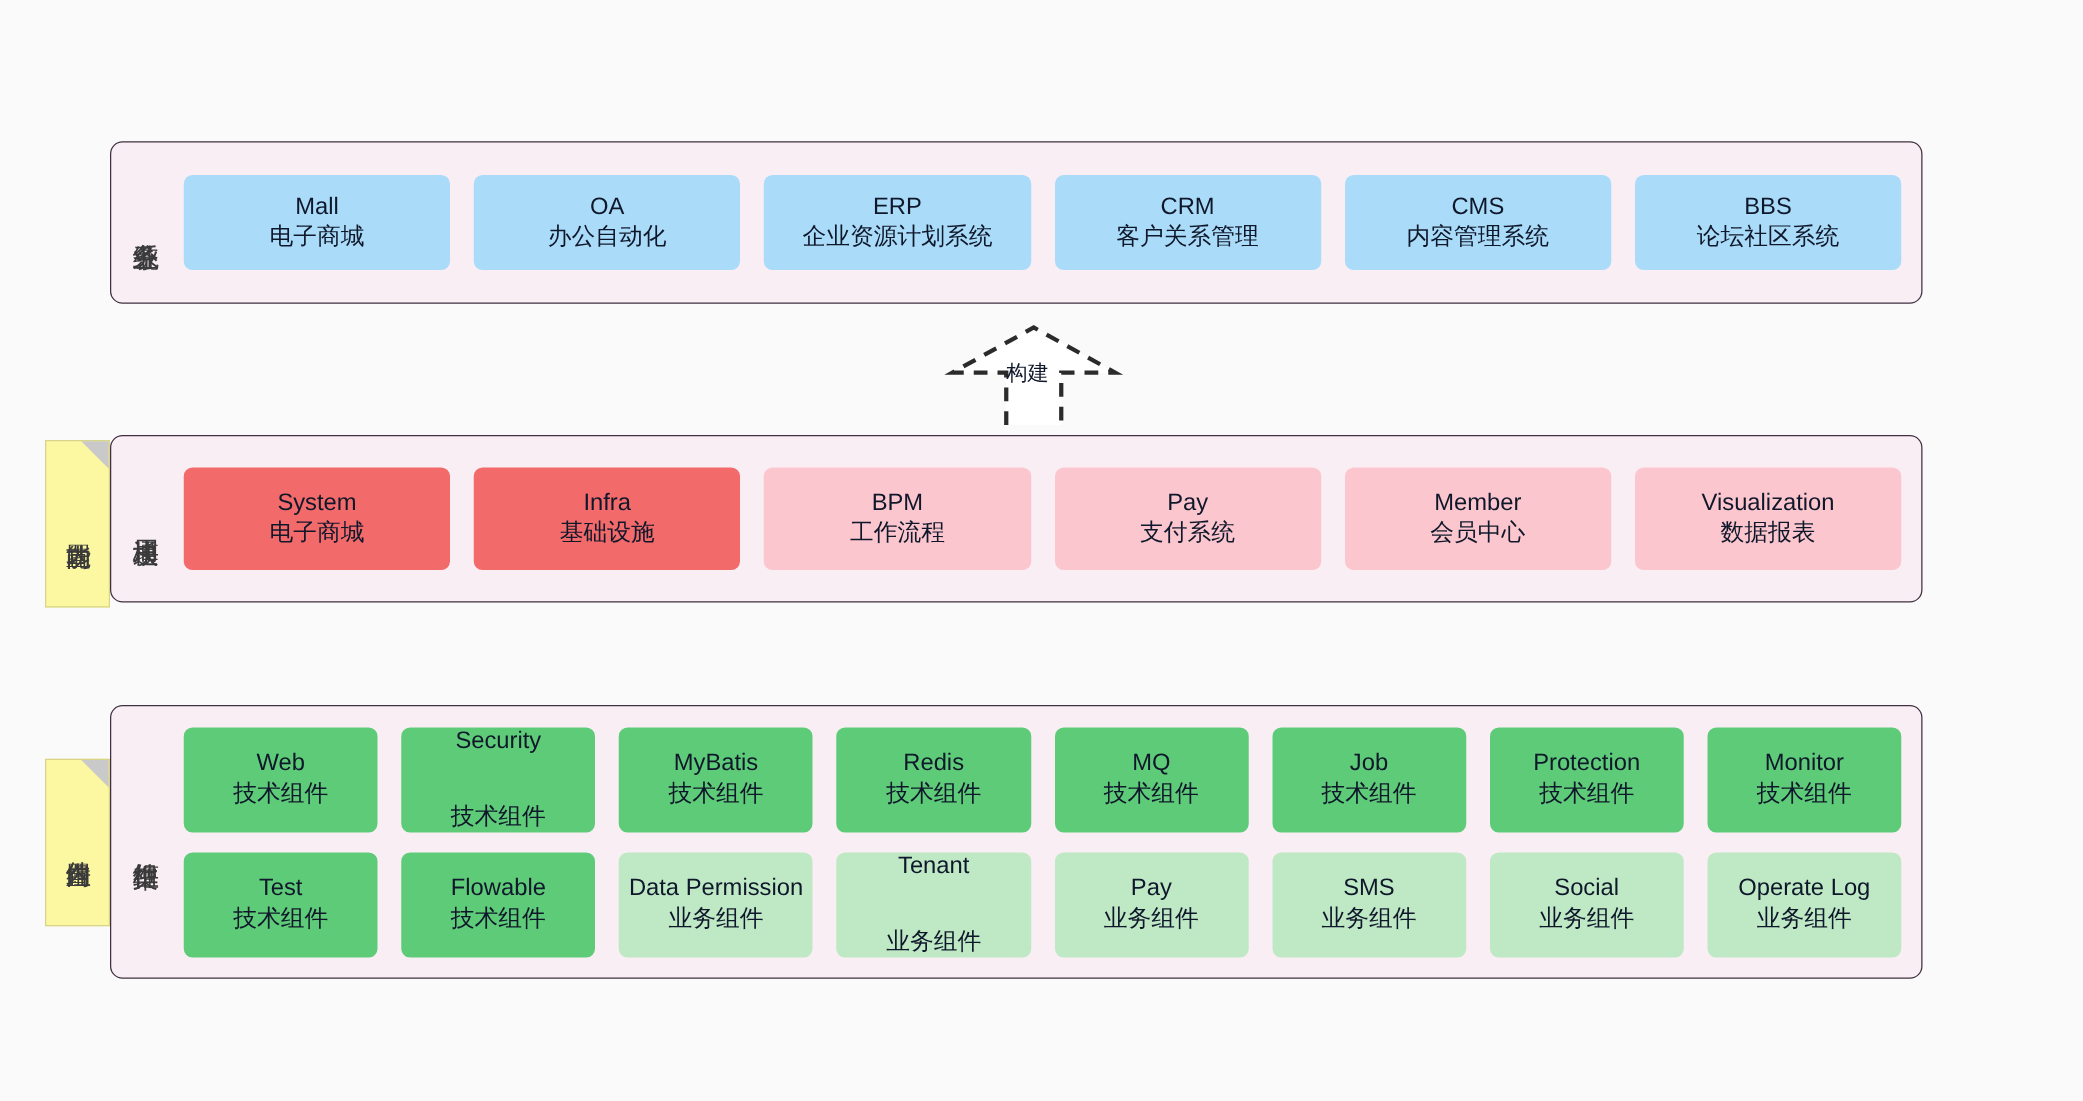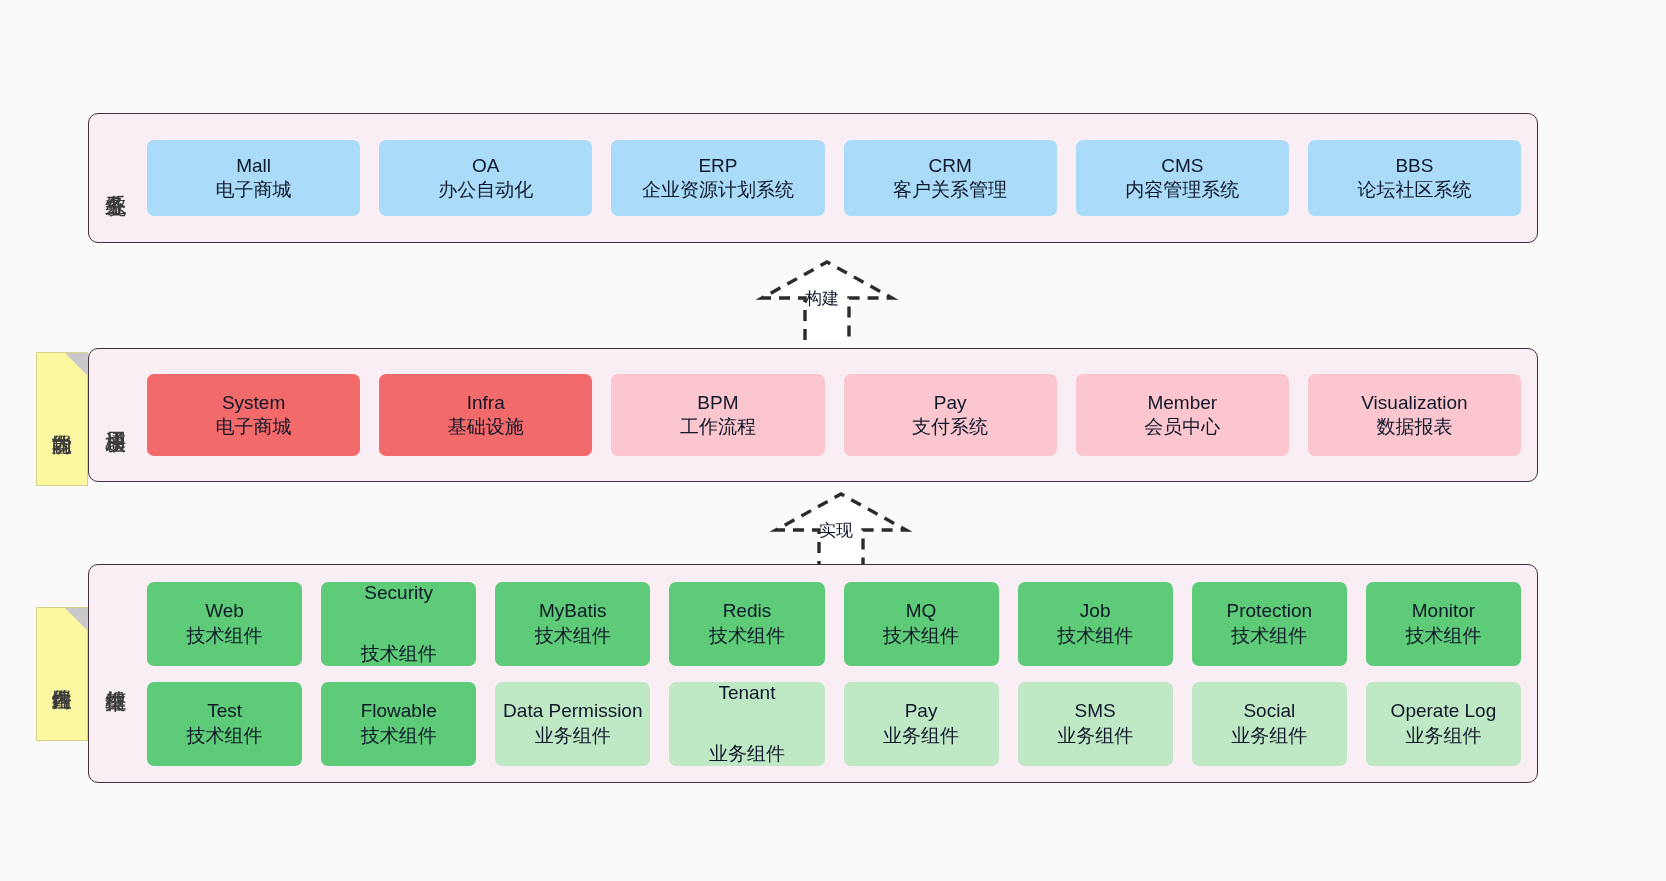--- a/index.html
+++ b/index.html
@@ -200,26 +200,20 @@
 
         <div class="cell" style="background:#fbc6ce;">
           <span class="t1">Visualization</span>
           <span class="t2">数据报表</span>
         </div>
 
       </div>
     </div>
   </div>
 
-  <div class="arrow" style="left:766px;top:490px;width:150px;height:88px;">
-    <svg width="150" height="88" viewBox="0 0 150 88">
-      <path d="M 53 82 L 53 40 L 10 40 L 75 4 L 140 40 L 97 40 L 97 82" fill="#ffffff" stroke="#2b2b2b" stroke-width="3.4" stroke-dasharray="11,8" stroke-linecap="butt" stroke-linejoin="miter"></path>
-    </svg>
-    <span class="arrow-label" style="left:53px;top:29px;">实现</span>
-  </div>
 
   <div class="note" style="left:36px;top:607px;width:52px;height:134px;">
     <span>内置组件</span>
   </div>
 
   <div class="layer" id="layer-framework" style="left:88px;top:564px;width:1450px;height:219px;">
     <div class="layer-title">框架组件</div>
     <div class="boxes">
 
       <div class="row">

